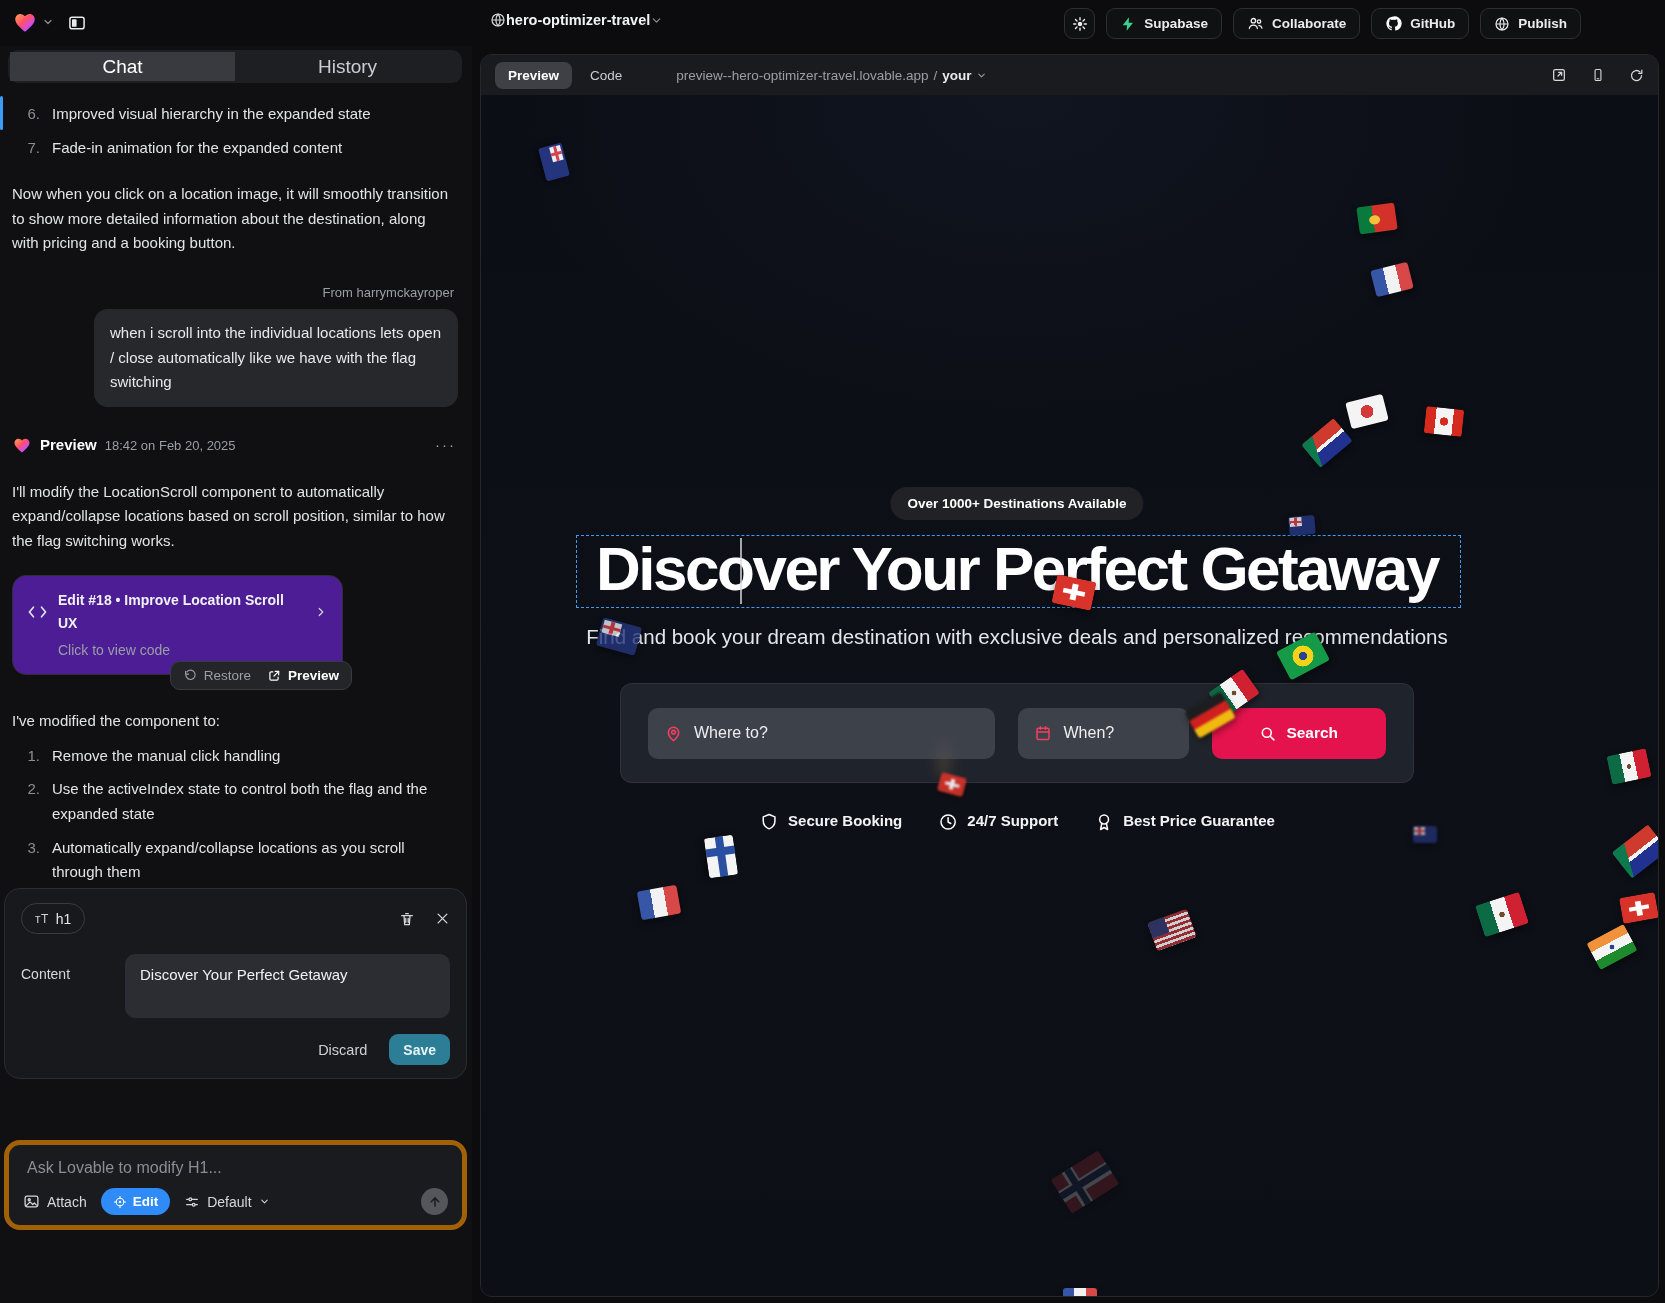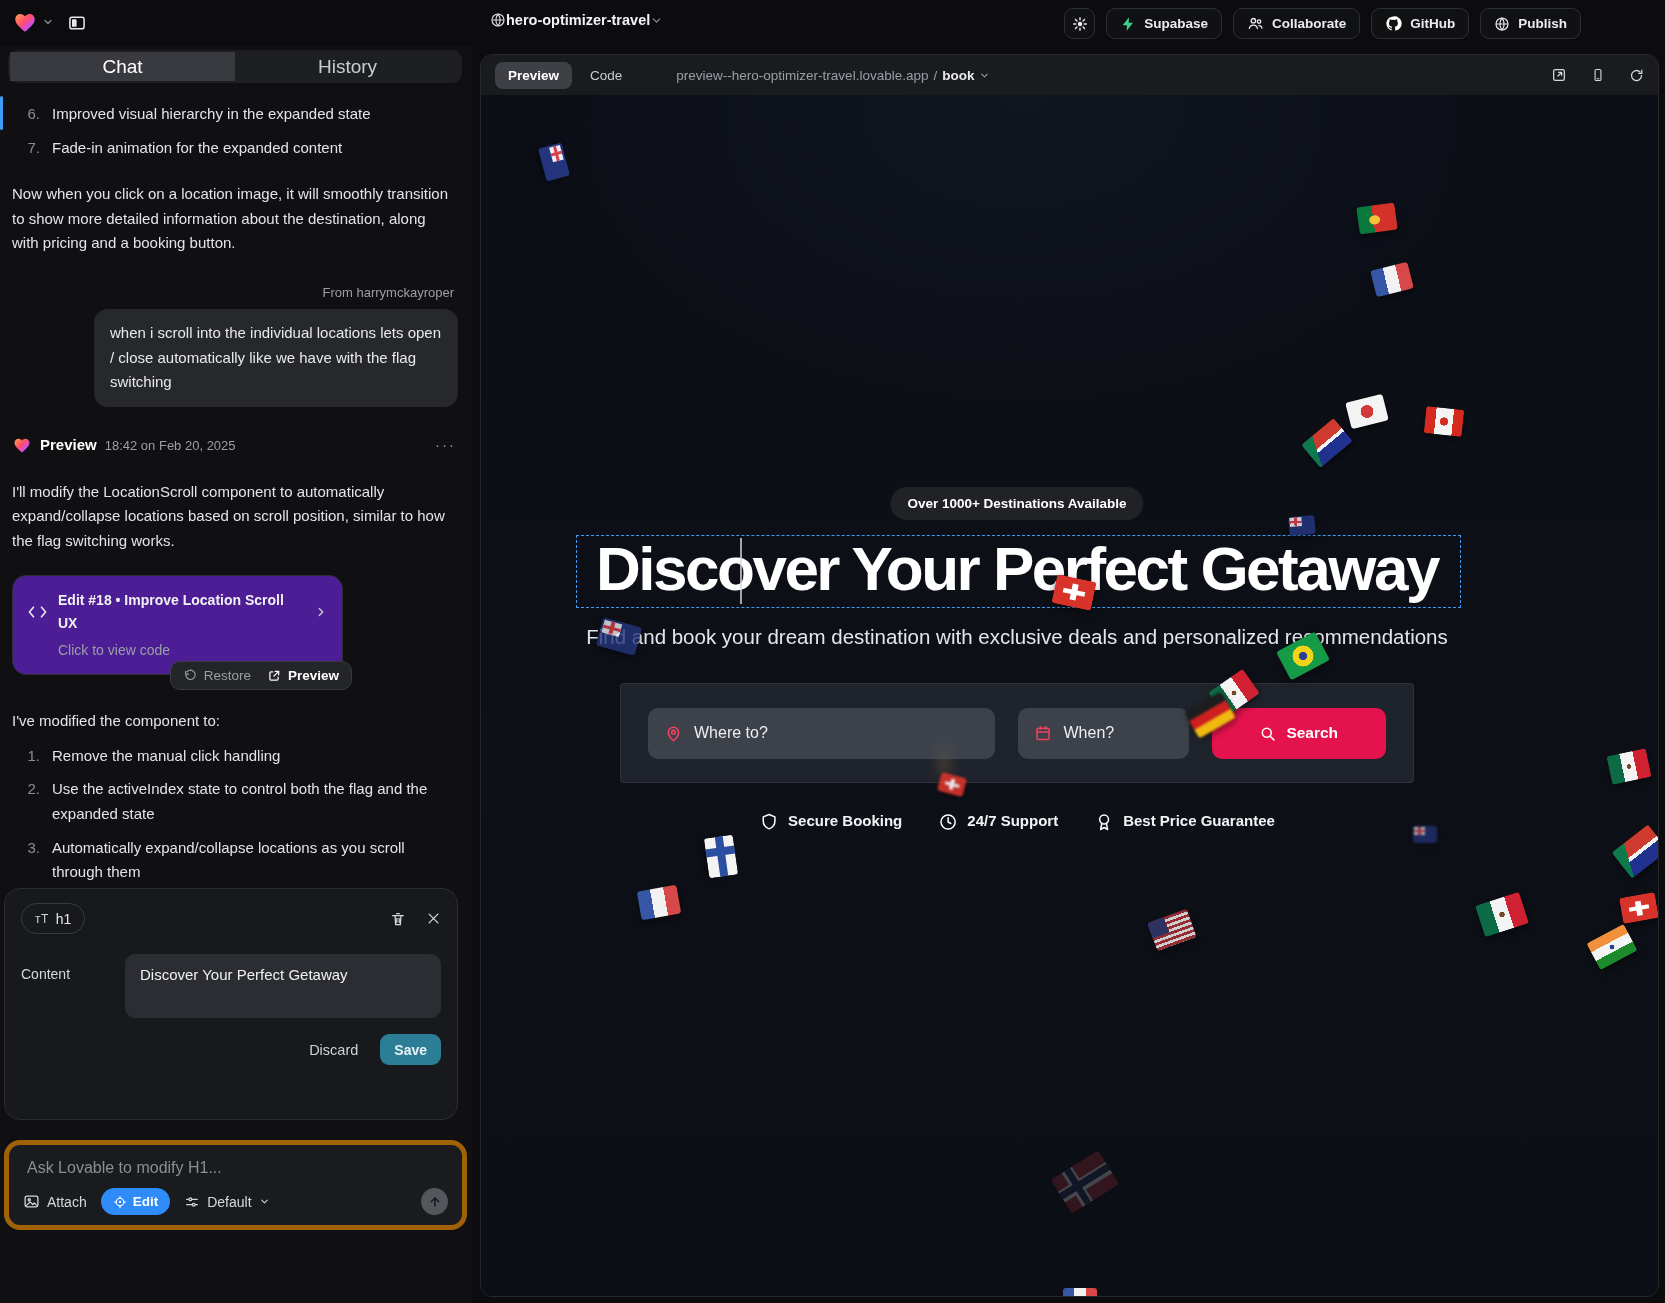--- a/index.html
+++ b/index.html
@@ -38,21 +38,21 @@
   .edit-card{margin:22px 0 0 2px;width:331px;background:#4c1d95;border:1px solid #2e2f34;border-radius:14px;padding:13px 14px 12px 14px;position:relative;}
   .edit-row1{display:flex;align-items:center;gap:10px;font-size:14px;font-weight:700;color:#f0f1f2;}
   .edit-sub{margin:4px 0 0 31px;font-size:14px;color:#9b9ea5;}
   .rp-pill{position:absolute;right:-10px;bottom:-16px;height:29px;display:flex;align-items:center;gap:16px;background:#242528;border:1px solid #3a3b40;border-radius:10px;padding:0 12px;}
   .rp-item{display:flex;align-items:center;gap:7px;font-size:13.5px;cursor:pointer;}
   .rp-restore{color:#9b9ea5;}
   .rp-preview{color:#fff;font-weight:700;}
   .steps{margin-top:10px;}
 
   
-  .editor{position:absolute;left:4px;right:14px;top:842px;height:232px;background:#18191c;border:1px solid #2b2c31;border-radius:16px;padding:14px 16px;}
+  .editor{position:absolute;left:4px;right:5px;top:842px;height:191px;background:#18191c;border:1px solid #2b2c31;border-radius:16px;padding:14px 16px;}
   .ed-head{display:flex;align-items:center;}
   .tag-pill{display:flex;align-items:center;gap:7px;border:1px solid #3a3b40;border-radius:16px;height:31px;padding:0 13px;font-size:14px;color:#e7e7ea;}
   .tt{font-size:12px;letter-spacing:.5px;color:#cfd1d4;}
   .ed-head .spacer{flex:1;}
   .ed-ic{color:#d6d8da;cursor:pointer;margin-left:20px;}
   .ed-content{display:flex;margin-top:20px;}
   .ed-label{font-size:14px;color:#d6d8da;padding-top:12px;width:104px;}
   .ed-box{flex:1;height:64px;background:#2c2d32;border-radius:10px;padding:12px 15px;font-size:15px;color:#f0f1f2;}
   .ed-note-row{display:flex;margin-top:18px;align-items:flex-start;}
   .ed-note{font-size:13.5px;color:#b4b7bc;line-height:1.55;width:312px;}
@@ -80,21 +80,21 @@
   .pv-icons > span{cursor:pointer;}
 
   
   .site{position:absolute;left:0;right:0;top:40px;bottom:0;background:linear-gradient(180deg,#0b0e15 0%,#0d1017 55%,#0c0f15 100%);overflow:hidden;}
   .site:before{content:'';position:absolute;left:0;right:0;top:0;height:430px;background:radial-gradient(60% 100% at 46% 0%,rgba(40,52,80,.18),transparent 75%);}
   .hero-badge{position:absolute;left:536px;top:392px;transform:translateX(-50%);background:#212226;border-radius:999px;padding:9px 17px;font-size:13.5px;font-weight:700;color:#fff;white-space:nowrap;}
   .hero-h1{position:absolute;left:536px;top:438px;transform:translateX(-50%);font-size:62px;font-weight:700;letter-spacing:-2.5px;color:#ffffff;white-space:nowrap;}
   .sel-rect{position:absolute;left:95px;top:440px;width:885px;height:73px;border:1.6px dashed #3d9df6;pointer-events:none;}
   .caret{position:absolute;left:259px;top:443px;width:1.5px;height:66px;background:#d7dadf;opacity:.75;}
   .hero-sub{position:absolute;left:536px;top:530px;transform:translateX(-50%);font-size:20.5px;color:#e4e6ea;white-space:nowrap;}
-  .search-card{position:absolute;left:139px;top:588px;width:794px;height:100px;background:rgba(39,43,51,.72);border:1px solid rgba(255,255,255,.07);border-radius:4px;display:flex;align-items:center;padding:0 27px;gap:23px;backdrop-filter:blur(2px);}
+  .search-card{position:absolute;left:139px;top:588px;width:794px;height:100px;background:rgba(39,43,51,.72);border:1px solid rgba(255,255,255,.07);border-radius:12px;display:flex;align-items:center;padding:0 27px;gap:23px;backdrop-filter:blur(2px);}
   .s-input{height:51px;background:rgba(82,87,96,.60);border-radius:10px;display:flex;align-items:center;gap:11px;padding:0 16px;font-size:16px;color:#eceef0;}
   .s-where{width:352px;}
   .s-when{width:172px;}
   .s-btn{width:177px;height:51px;margin-left:auto;background:#e5134d;border:none;border-radius:10px;display:flex;align-items:center;justify-content:center;gap:10px;color:#fff;font-size:15.5px;font-weight:700;cursor:pointer;}
   .features{position:absolute;left:536px;top:717px;transform:translateX(-50%);display:flex;gap:36px;white-space:nowrap;}
   .feat{display:flex;align-items:flex-start;gap:9px;font-size:15px;font-weight:600;color:#f2f3f5;}
   .glow{position:absolute;width:26px;height:52px;border-radius:50%;background:radial-gradient(closest-side,rgba(255,180,80,.55),transparent);filter:blur(4px);}
 
   
   .flag{position:absolute;border-radius:3px;box-shadow:0 3px 7px rgba(0,0,0,.45);}
@@ -367,21 +367,21 @@
   </div>
 </div>
 
 <div class="preview-card">
   <div class="pv-head">
     <span class="pv-chip">Preview</span>
     <span class="pv-code">Code</span>
     <span class="pv-url">
       <span>preview--hero-optimizer-travel.lovable.app</span>
       <span>/</span>
-      <b>book</b>
+      <b>your</b>
       <svg width="11" height="11" viewBox="0 0 24 24" fill="none" stroke="#9b9ea5" stroke-width="2.2" stroke-linecap="round" stroke-linejoin="round">
           <polyline points="6 9 12 15 18 9"></polyline>
         </svg>
     </span>
     <span class="pv-icons">
       <span>
         <svg width="16" height="16" viewBox="0 0 24 24" fill="none" stroke="currentColor" stroke-width="1.9" stroke-linecap="round" stroke-linejoin="round">
             <rect x="4" y="4" width="16" height="16" rx="2.5"></rect>
             <path d="M10.5 13.5L16 8M11.5 8H16v4.5"></path>
           </svg>

